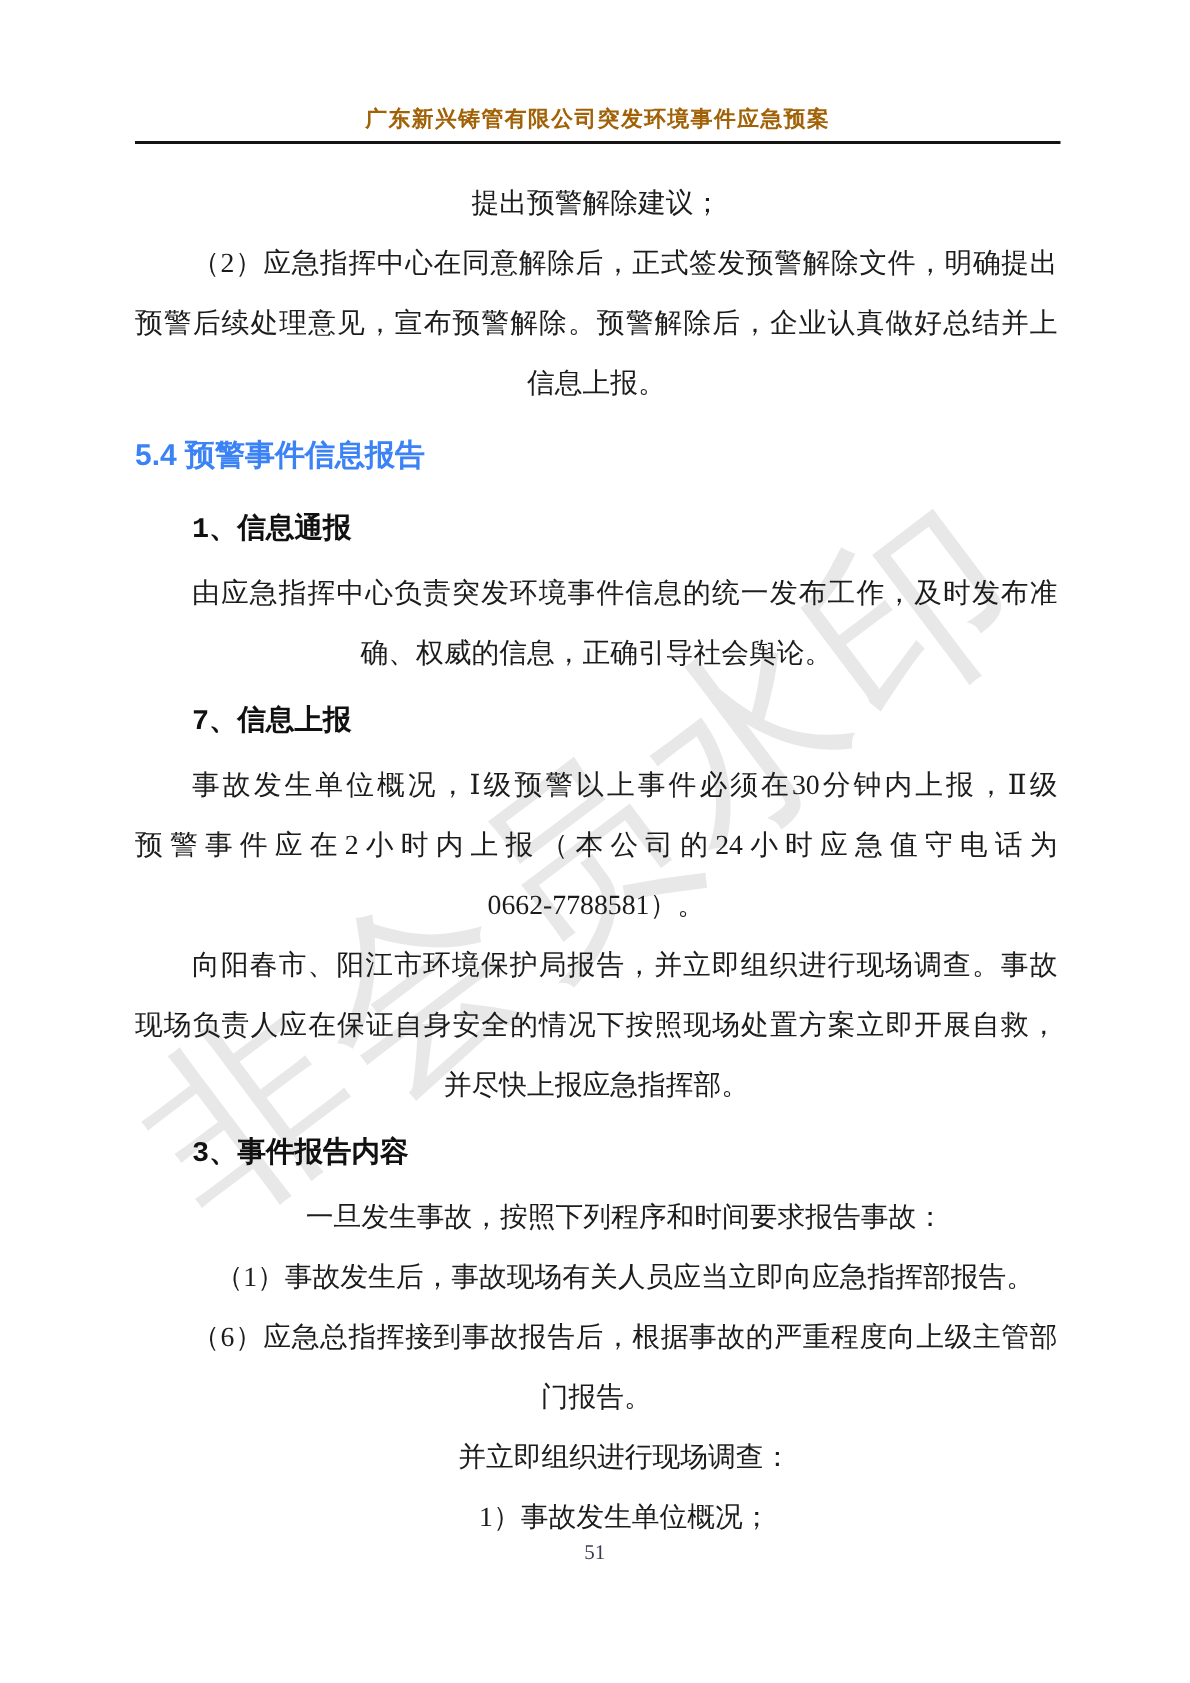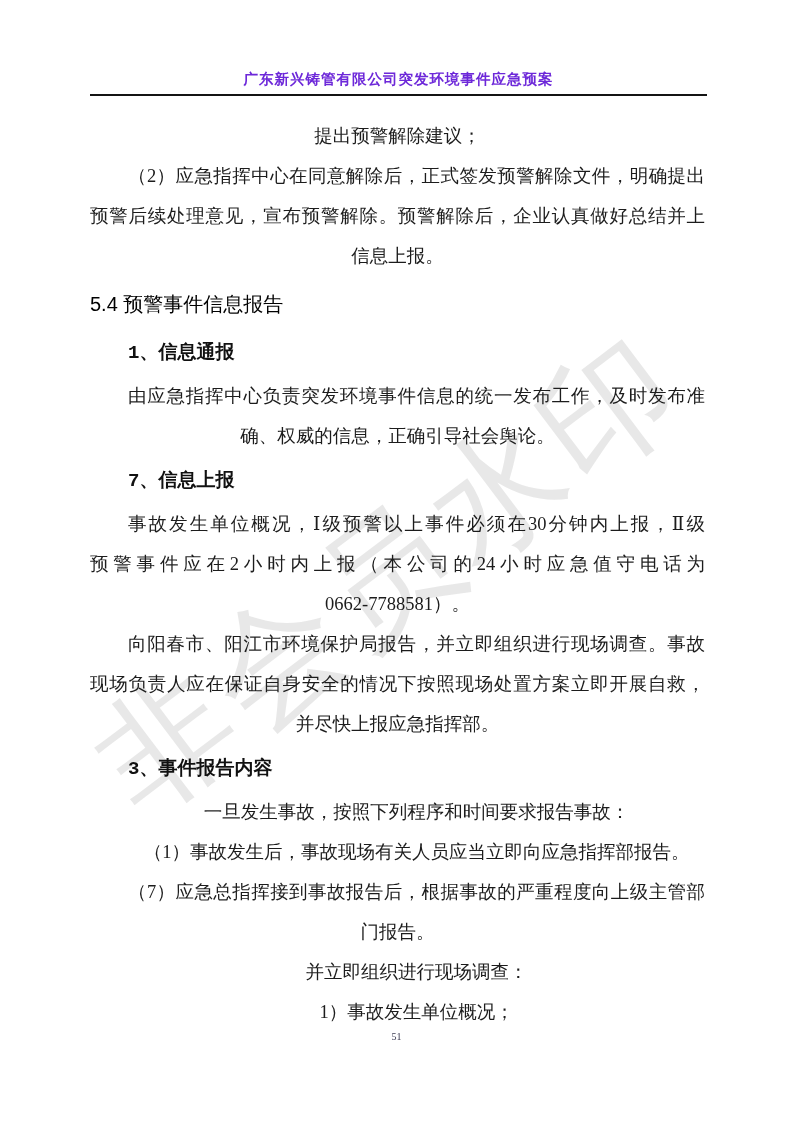--- a/index.html
+++ b/index.html
@@ -18,21 +18,21 @@
   }
   .doc-header {
     position: absolute;
     left: 90px;
     right: 86px;
     top: 70px;
     text-align: center;
     font-size: 14.5px;
     font-weight: bold;
     letter-spacing: 1px;
-    color: #6d28d9;
+    color: #a16207;
     border-bottom: 2px solid #141414;
     padding-bottom: 5px;
     z-index: 2;
   }
   .watermark {
     position: absolute;
     left: 390px;
     top: 575px;
     transform: translate(-50%, -50%) rotate(-37deg);
     font-size: 132px;
@@ -54,47 +54,47 @@
   }
   .line {
     line-height: 40px;
     text-align: center;
     white-space: normal;
   }
   .indent { text-indent: 38px; }
   .fill { text-align: justify; text-align-last: justify; }
   .h1 {
     font-family: "Liberation Sans", "DejaVu Sans", sans-serif;
-    font-weight: normal;
+    font-weight: bold;
     font-size: 20px;
     line-height: 44px;
     margin-top: 6px;
     margin-bottom: 6px;
-    color: #000000;
+    color: #3b82f6;
   }
   .subhead {
     font-family: Liberation Mono, monospace;
     font-weight: bold;
     font-size: 19px;
     line-height: 42px;
     text-indent: 38px;
     margin-top: 4px;
     margin-bottom: 2px;
     color: #111111;
   }
   .page-footer {
     position: absolute;
     left: 0;
     right: 0;
     top: 1026px;
     text-align: center;
     z-index: 2;
   }
   .page-number {
-    font-size: 10px;
+    font-size: 14px;
     color: #3b3b52;
     font-family: "Liberation Serif", "DejaVu Serif", serif;
   }
 </style>
 </head>
 <body>
 
 <div class="page">
 
   <div class="watermark">非会员水印</div>
@@ -120,21 +120,21 @@
     <div class="line fill">预警事件应在2小时内上报（本公司的24小时应急值守电话为</div>
     <div class="line">0662-7788581）。</div>
 
     <div class="line indent fill">向阳春市、阳江市环境保护局报告，并立即组织进行现场调查。事故</div>
     <div class="line fill">现场负责人应在保证自身安全的情况下按照现场处置方案立即开展自救，</div>
     <div class="line">并尽快上报应急指挥部。</div>
 
     <div class="subhead">3、事件报告内容</div>
     <div class="line indent">一旦发生事故，按照下列程序和时间要求报告事故：</div>
     <div class="line indent">（1）事故发生后，事故现场有关人员应当立即向应急指挥部报告。</div>
-    <div class="line indent fill">（7）应急总指挥接到事故报告后，根据事故的严重程度向上级主管部</div>
+    <div class="line indent fill">（6）应急总指挥接到事故报告后，根据事故的严重程度向上级主管部</div>
     <div class="line">门报告。</div>
     <div class="line indent">并立即组织进行现场调查：</div>
     <div class="line indent">1）事故发生单位概况；</div>
   </div>
 
   <div class="page-footer">
     <span class="page-number">51</span>
   </div>
 
 </div>

